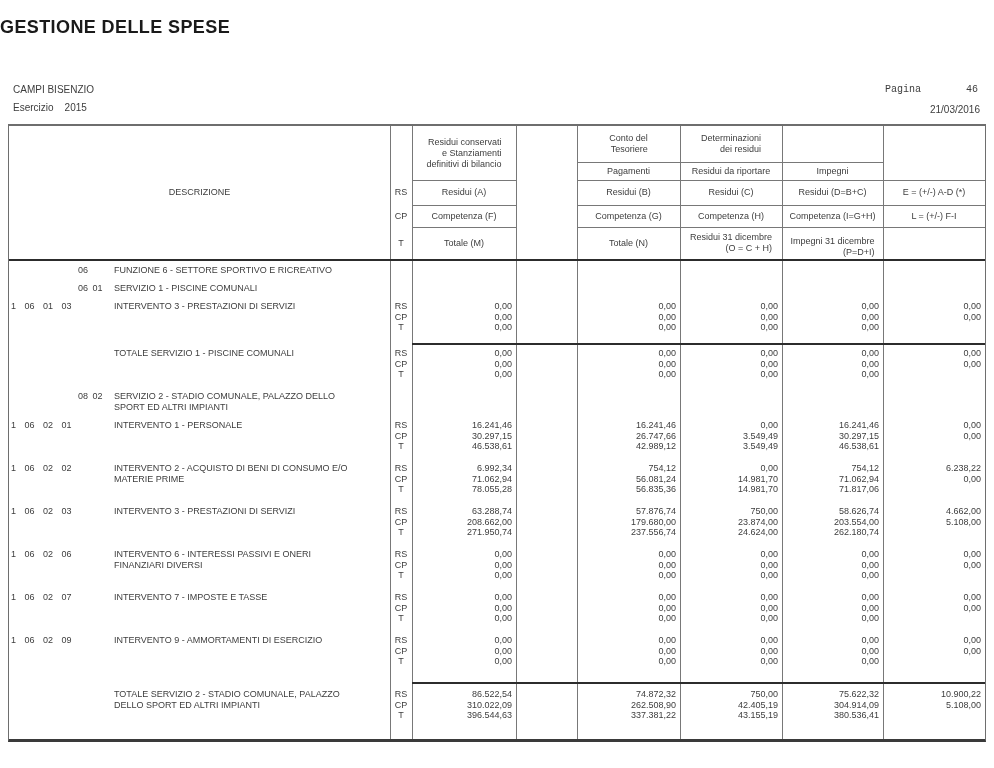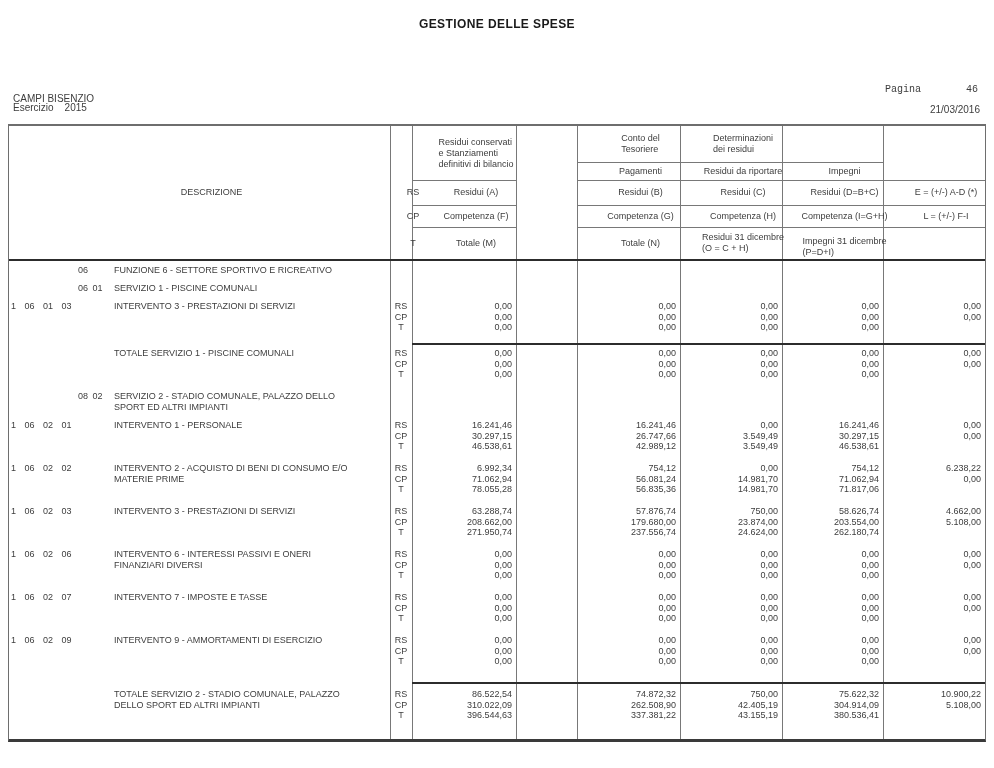--- a/index.html
+++ b/index.html
@@ -1,35 +1,35 @@
 <!DOCTYPE html>
 <html><head>
 <meta charset="utf-8">
 <style>
   html,body{margin:0;padding:0;background:#fff;}
   .page{position:relative;width:994px;height:768px;background:#ffffff;
         font-family:"Liberation Sans","DejaVu Sans",sans-serif;color:#3d3d3d;overflow:hidden;}
-  .title{position:absolute;left:0;top:17px;width:100%;text-align:center;
-         font-size:12px;font-weight:bold;color:#1a1a1a;letter-spacing:.4px;}
+  .title{position:absolute;left:0;top:17px;width:100%;text-align:left;
+         font-size:18px;font-weight:bold;color:#1a1a1a;letter-spacing:.4px;}
   .meta{position:absolute;font-size:10px;color:#3d3d3d;}
-  .m-entity{left:13px;top:84px;margin-top:9px;}
+  .m-entity{left:13px;top:84px;}
   .m-esercizio{left:13px;top:102px;}
   .m-esercizio .yr{margin-left:11px;}
   .m-pagina{left:885px;top:84px;width:93px;display:flex;justify-content:space-between;font-family:Liberation Mono, monospace;}
   .m-date{left:800px;top:104px;width:180px;text-align:right;}
 
   .grid{position:absolute;left:8px;top:124px;width:976px;height:613px;
         border:1px solid #6e6e6e;border-top-width:2px;border-bottom:3px solid #3a3a3a;
         font-size:9px;}
   .vline{position:absolute;top:0;width:1px;height:613px;background:#787878;}
   .hline{position:absolute;height:1px;background:#787878;}
   .hthick{position:absolute;height:2px;background:#2c2c2c;}
 
   .hc{position:absolute;display:flex;align-items:center;justify-content:center;
-      text-align:left;white-space:pre-line;line-height:11px;color:#3d3d3d;padding-left:12px;}
+      text-align:right;white-space:pre-line;line-height:11px;color:#3d3d3d;}
 
   .row{position:absolute;left:0;width:976px;line-height:10.5px;}
   .code{position:absolute;top:0;text-align:center;}
   .code-int{left:2px;word-spacing:6px;}
   .code-sec{left:69px;word-spacing:2px;}
   .desc{position:absolute;left:105px;top:0;width:272px;white-space:pre-line;}
   .rst{position:absolute;left:381px;top:0;width:22px;text-align:center;}
   .num{position:absolute;top:0;text-align:right;}
   .vA{left:403px;width:100px;}
   .vB{left:569px;width:98px;}

